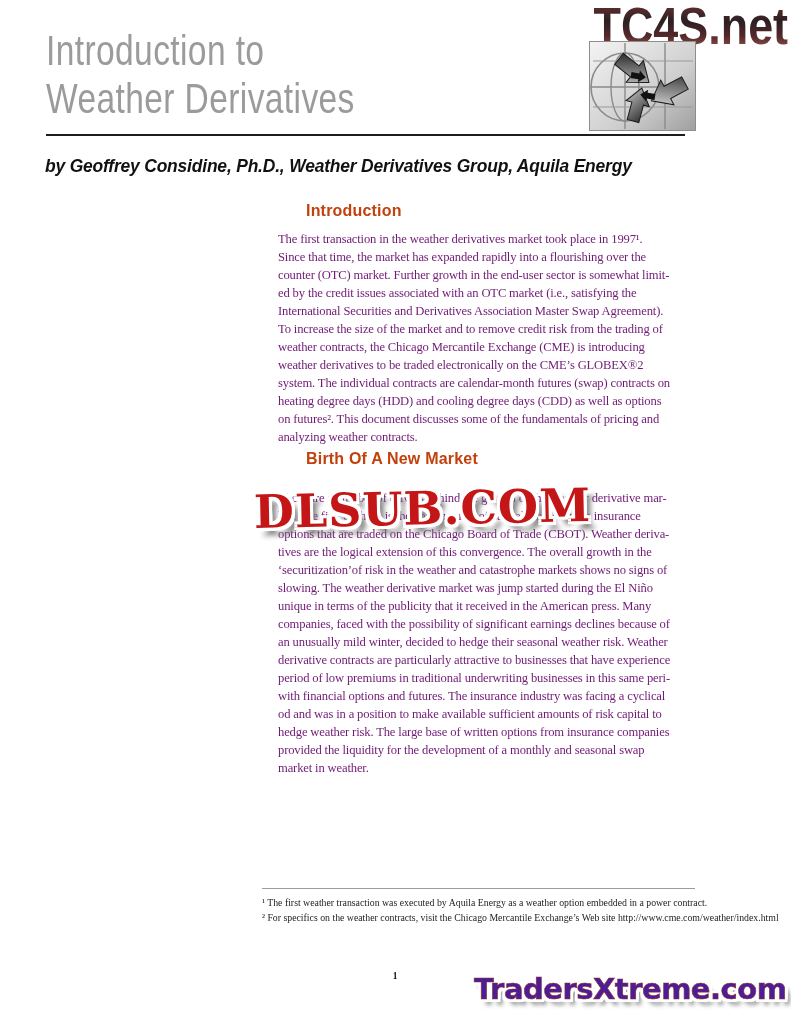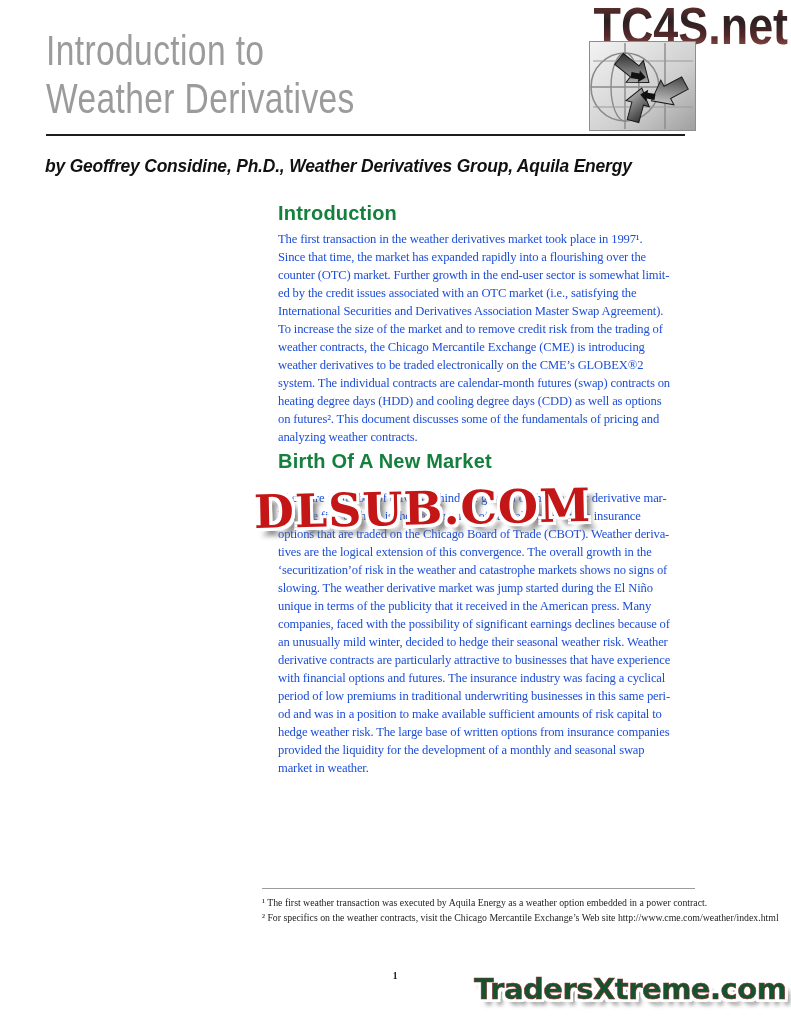--- a/index.html
+++ b/index.html
@@ -40,41 +40,41 @@
     font-size:46px;line-height:48px;color:#c41616;letter-spacing:1px;white-space:nowrap;
     transform:rotate(-1.2deg);transform-origin:0 50%;
     text-shadow:
       -3px -3px 0 #fff, 3px -3px 0 #fff, -3px 3px 0 #fff, 3px 3px 0 #fff,
       -3px 0 0 #fff, 3px 0 0 #fff, 0 -3px 0 #fff, 0 3px 0 #fff,
       7px 8px 5px rgba(110,110,110,0.8);
   }
   .wm-traders{
     position:absolute;left:474px;top:972px;
     font-family:"DejaVu Sans",sans-serif;font-weight:700;
-    font-size:29px;line-height:34px;color:#14532d;letter-spacing:-0.5px;white-space:nowrap;
+    font-size:29px;line-height:34px;color:#4c1d95;letter-spacing:-0.5px;white-space:nowrap;
     -webkit-text-stroke:0.6px #8e2f2f;
     text-shadow:
       -3px -3px 0 #fff, 3px -3px 0 #fff, -3px 3px 0 #fff, 3px 3px 0 #fff,
       -3px 0 0 #fff, 3px 0 0 #fff, 0 -3px 0 #fff, 0 3px 0 #fff,
       5px 6px 4px rgba(120,120,120,0.8);
   }
   .logo{position:absolute;left:589px;top:41px;width:107px;height:90px;}
   
   .col{position:absolute;left:278px;width:424px;}
   .sec-heading{
     font-family:"Liberation Sans",sans-serif;font-weight:700;
-    font-size:20px;color:#15803d;letter-spacing:0.2px;
+    font-size:16px;color:#c2410c;letter-spacing:0.2px;margin-left:28px;
   }
   .h-intro{top:202px;}
   .p-intro{top:230px;}
   .h-birth{top:450px;}
   .p-birth{top:489px;}
   .tline{
     font-family:"Liberation Serif",serif;font-size:12.6px;line-height:18px;
-    color:#1d4ed8;white-space:nowrap;letter-spacing:-0.15px;
+    color:#701a75;white-space:nowrap;letter-spacing:-0.15px;
   }
   
   .foot-rule{position:absolute;left:262px;top:888px;width:433px;height:1px;background:#9c9c9c;}
   .footnotes{position:absolute;left:262px;top:895px;width:480px;}
   .footnotes .tline{font-size:9.8px;line-height:15px;color:#222;letter-spacing:0;}
   .page-number{
     position:absolute;left:388px;top:971px;width:14px;text-align:center;
     font-family:"Liberation Serif",serif;font-weight:700;font-size:9.5px;color:#111;
   }
 </style>
@@ -152,22 +152,22 @@
       <div class="tline">There are a number of drivers behind the growth of the weather derivative mar-</div>
       <div class="tline">ket. The first of these is the convergence of capital markets with insurance</div>
       <div class="tline">options that are traded on the Chicago Board of Trade (CBOT). Weather deriva-</div>
       <div class="tline">tives are the logical extension of this convergence. The overall growth in the</div>
       <div class="tline">‘securitization’of risk in the weather and catastrophe markets shows no signs of</div>
       <div class="tline">slowing. The weather derivative market was jump started during the El Niño</div>
       <div class="tline">unique in terms of the publicity that it received in the American press. Many</div>
       <div class="tline">companies, faced with the possibility of significant earnings declines because of</div>
       <div class="tline">an unusually mild winter, decided to hedge their seasonal weather risk. Weather</div>
       <div class="tline">derivative contracts are particularly attractive to businesses that have experience</div>
+      <div class="tline">period of low premiums in traditional underwriting businesses in this same peri-</div>
       <div class="tline">with financial options and futures. The insurance industry was facing a cyclical</div>
-      <div class="tline">period of low premiums in traditional underwriting businesses in this same peri-</div>
       <div class="tline">od and was in a position to make available sufficient amounts of risk capital to</div>
       <div class="tline">hedge weather risk. The large base of written options from insurance companies</div>
       <div class="tline">provided the liquidity for the development of a monthly and seasonal swap</div>
       <div class="tline">market in weather.</div>
     </div>
 
   <div class="wm-dlsub">DLSUB.COM</div>
 
   <div class="foot-rule"></div>
   <div class="footnotes">

